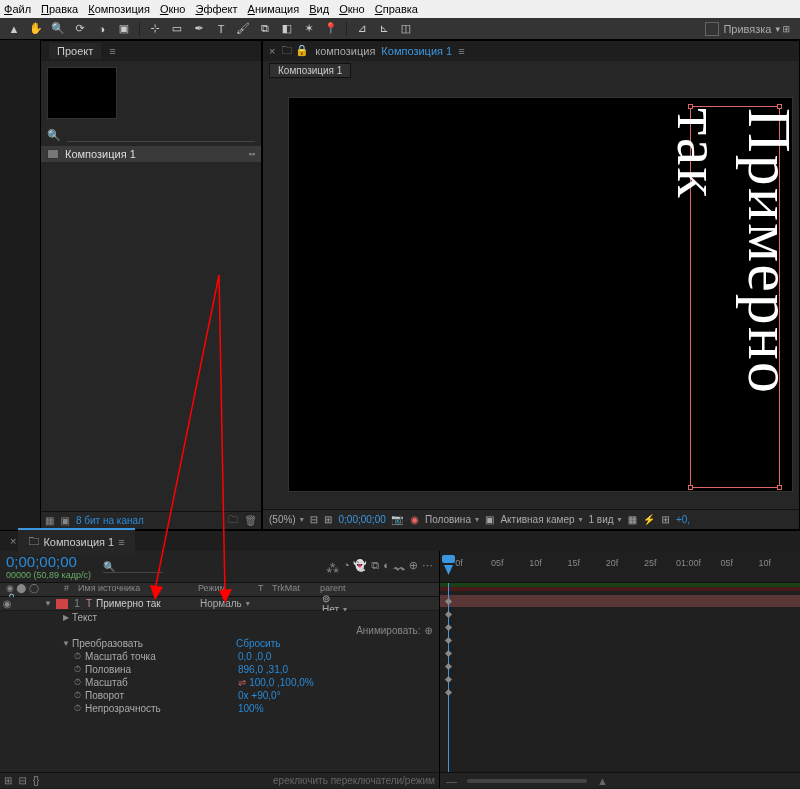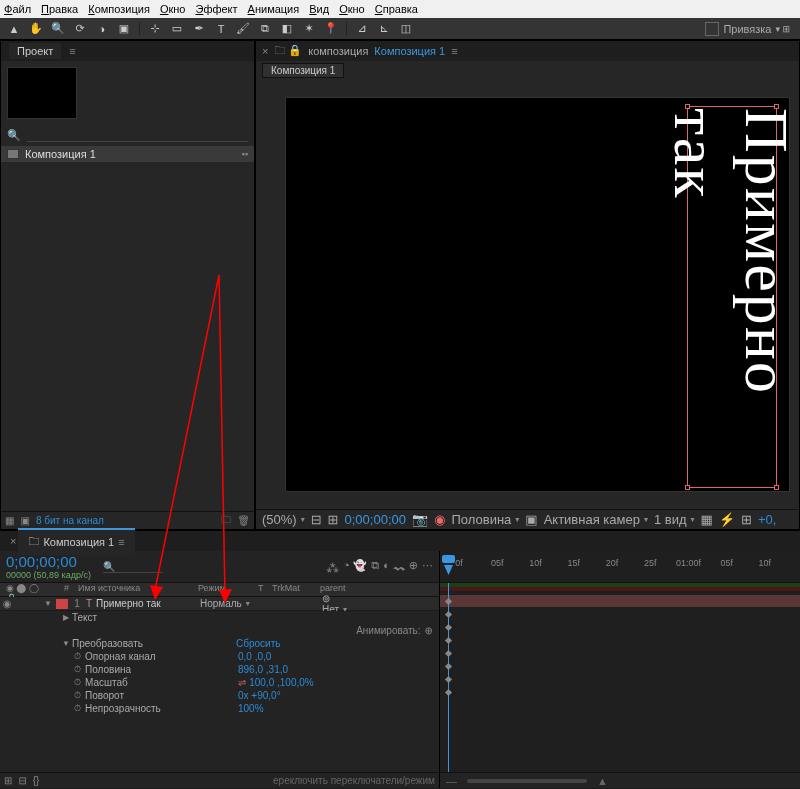--- a/index.html
+++ b/index.html
@@ -7,21 +7,21 @@
   .menubar { background:#f0f0f0; color:#000; height:18px; display:flex; align-items:center; padding:0 4px; gap:10px; font-size:11px; }
   .menubar span { text-decoration:underline; text-decoration-color:transparent; cursor:default; }
   .menubar span:first-letter { text-decoration:underline; }
   .toolbar { background:#343434; height:22px; display:flex; align-items:center; padding:0 4px; gap:2px; border-bottom:1px solid #000; }
   .tbtn { width:20px; height:18px; display:flex; align-items:center; justify-content:center; color:#ccc; font-size:11px; border-radius:2px; }
   .tbar-sep { width:1px; height:14px; background:#222; margin:0 3px; }
   .snap { margin-left:auto; display:flex; align-items:center; gap:4px; padding-right:6px; color:#aaa; }
   .snap-box { width:14px; height:14px; border:1px solid #666; }
   .main { display:flex; height:490px; }
   .panel { background:#262626; border:1px solid #000; }
-  .project-col { width:255px; display:flex; flex-direction:column; }
+  .project-col { width:255px; display:flex; flex-direction:column;margin-left:40px; }
   .composer-col { flex:1; display:flex; flex-direction:column; }
   .panel-tab { background:#1e1e1e; height:20px; display:flex; align-items:center; padding:0 8px; gap:8px; font-size:11px; }
   .panel-tab .tab { background:#262626; padding:2px 8px; color:#ccc; }
   .panel-tab .menu { color:#888; }
   .proj-head { display:flex; padding:6px; gap:8px; }
   .thumb { width:70px; height:52px; background:#000; border:1px solid #333; }
   .proj-info { font-size:10px; color:#aaa; line-height:14px; }
   .proj-info .title { color:#ccc; font-size:11px; }
   .search-row { padding:4px 6px; display:flex; align-items:center; gap:6px; }
   .search-row .mag { color:#888; }
@@ -36,21 +36,21 @@
   .composer-tabs .crumb.active { color:#3b97e0; }
   .subtab { background:#262626; height:18px; padding:0 6px; display:flex; align-items:center; }
   .subtab .pill { background:#303030; border:1px solid #111; padding:1px 8px; color:#ccc; font-size:10px; }
   .viewer { flex:1; background:#262626; display:flex; align-items:center; justify-content:center; position:relative; padding:6px; }
   .canvas { width:505px; height:395px; background:#000; margin-left:19px; position:relative; border:1px solid #333; }
   .text-layer { position:absolute; right:18px; top:10px; bottom:10px; width:80px; display:flex; align-items:center; justify-content:center; }
   .vtext { writing-mode:vertical-rl; font-family:"Times New Roman",serif; font-size:62px; color:#fff; letter-spacing:2px; transform:rotate(0deg); }
   .text-outline { position:absolute; right:12px; top:8px; width:90px; height:382px; border:1px solid #d66; pointer-events:none; }
   .corner { position:absolute; width:5px; height:5px; border:1px solid #d66; background:#000; }
   .c-tl{top:-3px;left:-3px}.c-tr{top:-3px;right:-3px}.c-bl{bottom:-3px;left:-3px}.c-br{bottom:-3px;right:-3px}
-  .viewer-foot { height:20px; background:#262626; border-top:1px solid #111; display:flex; align-items:center; gap:6px; padding:0 6px; font-size:13px; color:#aaa; overflow:hidden; white-space:nowrap; }
+  .viewer-foot { height:20px; background:#262626; border-top:1px solid #111; display:flex; align-items:center; gap:6px; padding:0 6px; font-size:10px; color:#aaa; overflow:hidden; white-space:nowrap; }
   .dd { display:flex; align-items:center; gap:2px; }
   .dd::after { content:"▾"; font-size:8px; color:#888; margin-left:2px; }
   .blue { color:#3b97e0; }
   .tl-panel { height:258px; display:flex; flex-direction:column; background:#232323; border-top:1px solid #000; }
   .tl-tab { background:#1e1e1e; height:20px; display:flex; align-items:center; }
   .tl-tab .tab { background:#262626; padding:3px 10px; color:#ccc; font-size:11px; display:flex; gap:4px; align-items:center; border-top:2px solid #3b97e0; }
   .tl-body { flex:1; display:flex; }
   .tl-left { width:440px; display:flex; flex-direction:column; border-right:1px solid #000; }
   .tl-right { flex:1; display:flex; flex-direction:column; background:#1f1f1f; position:relative; }
   .tl-lh { display:flex; align-items:center; height:32px; padding:4px 6px; border-bottom:1px solid #111; }
@@ -288,21 +288,21 @@
       <div class="prop-row">
         <div class="ind1"></div>
         <div class="tw">▼</div>
         <div class="pname">Преобразовать</div>
         <div class="pval">Сбросить</div>
       </div>
       <div class="prop-row">
         <div class="ind2"></div>
         <div class="pname">
             <span class="stopw">⏱</span>
-            <span>Опорная канал</span>
+            <span>Масштаб точка</span>
           </div>
         <div class="pval">0,0 ,0,0</div>
       </div>
       <div class="prop-row">
         <div class="ind2"></div>
         <div class="pname">
             <span class="stopw">⏱</span>
             <span>Половина</span>
           </div>
         <div class="pval">896,0 ,31,0</div>

